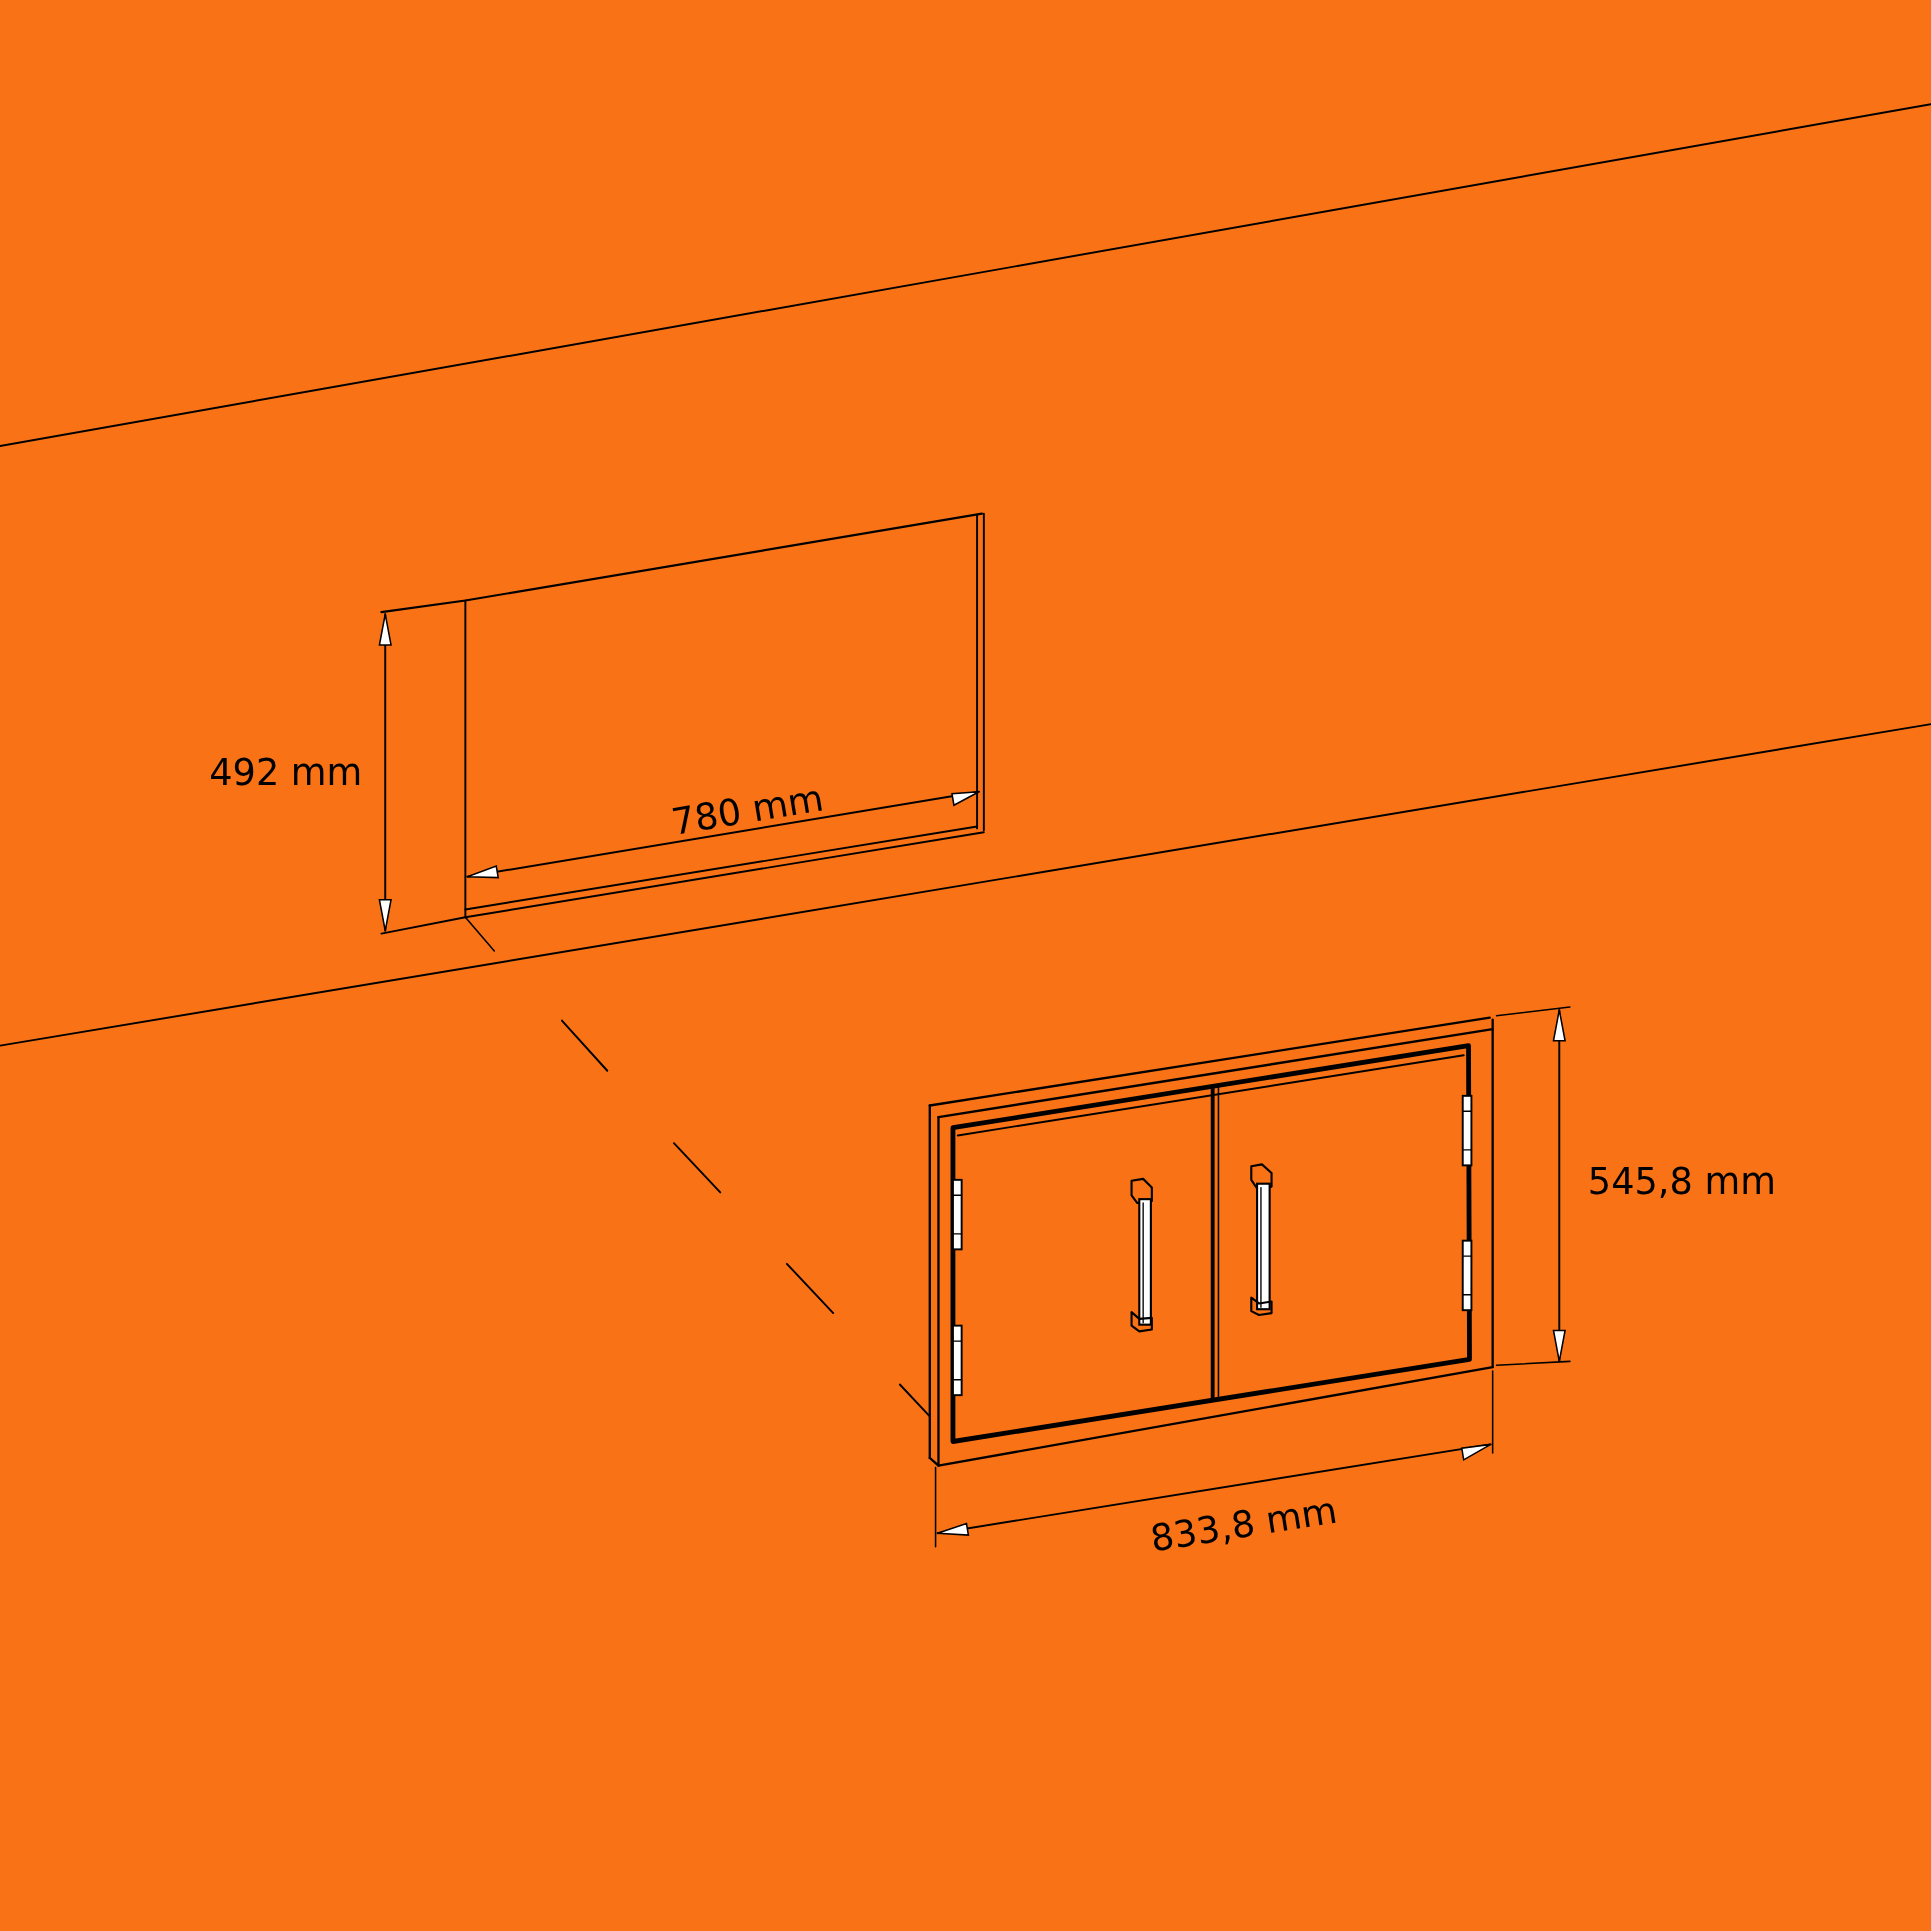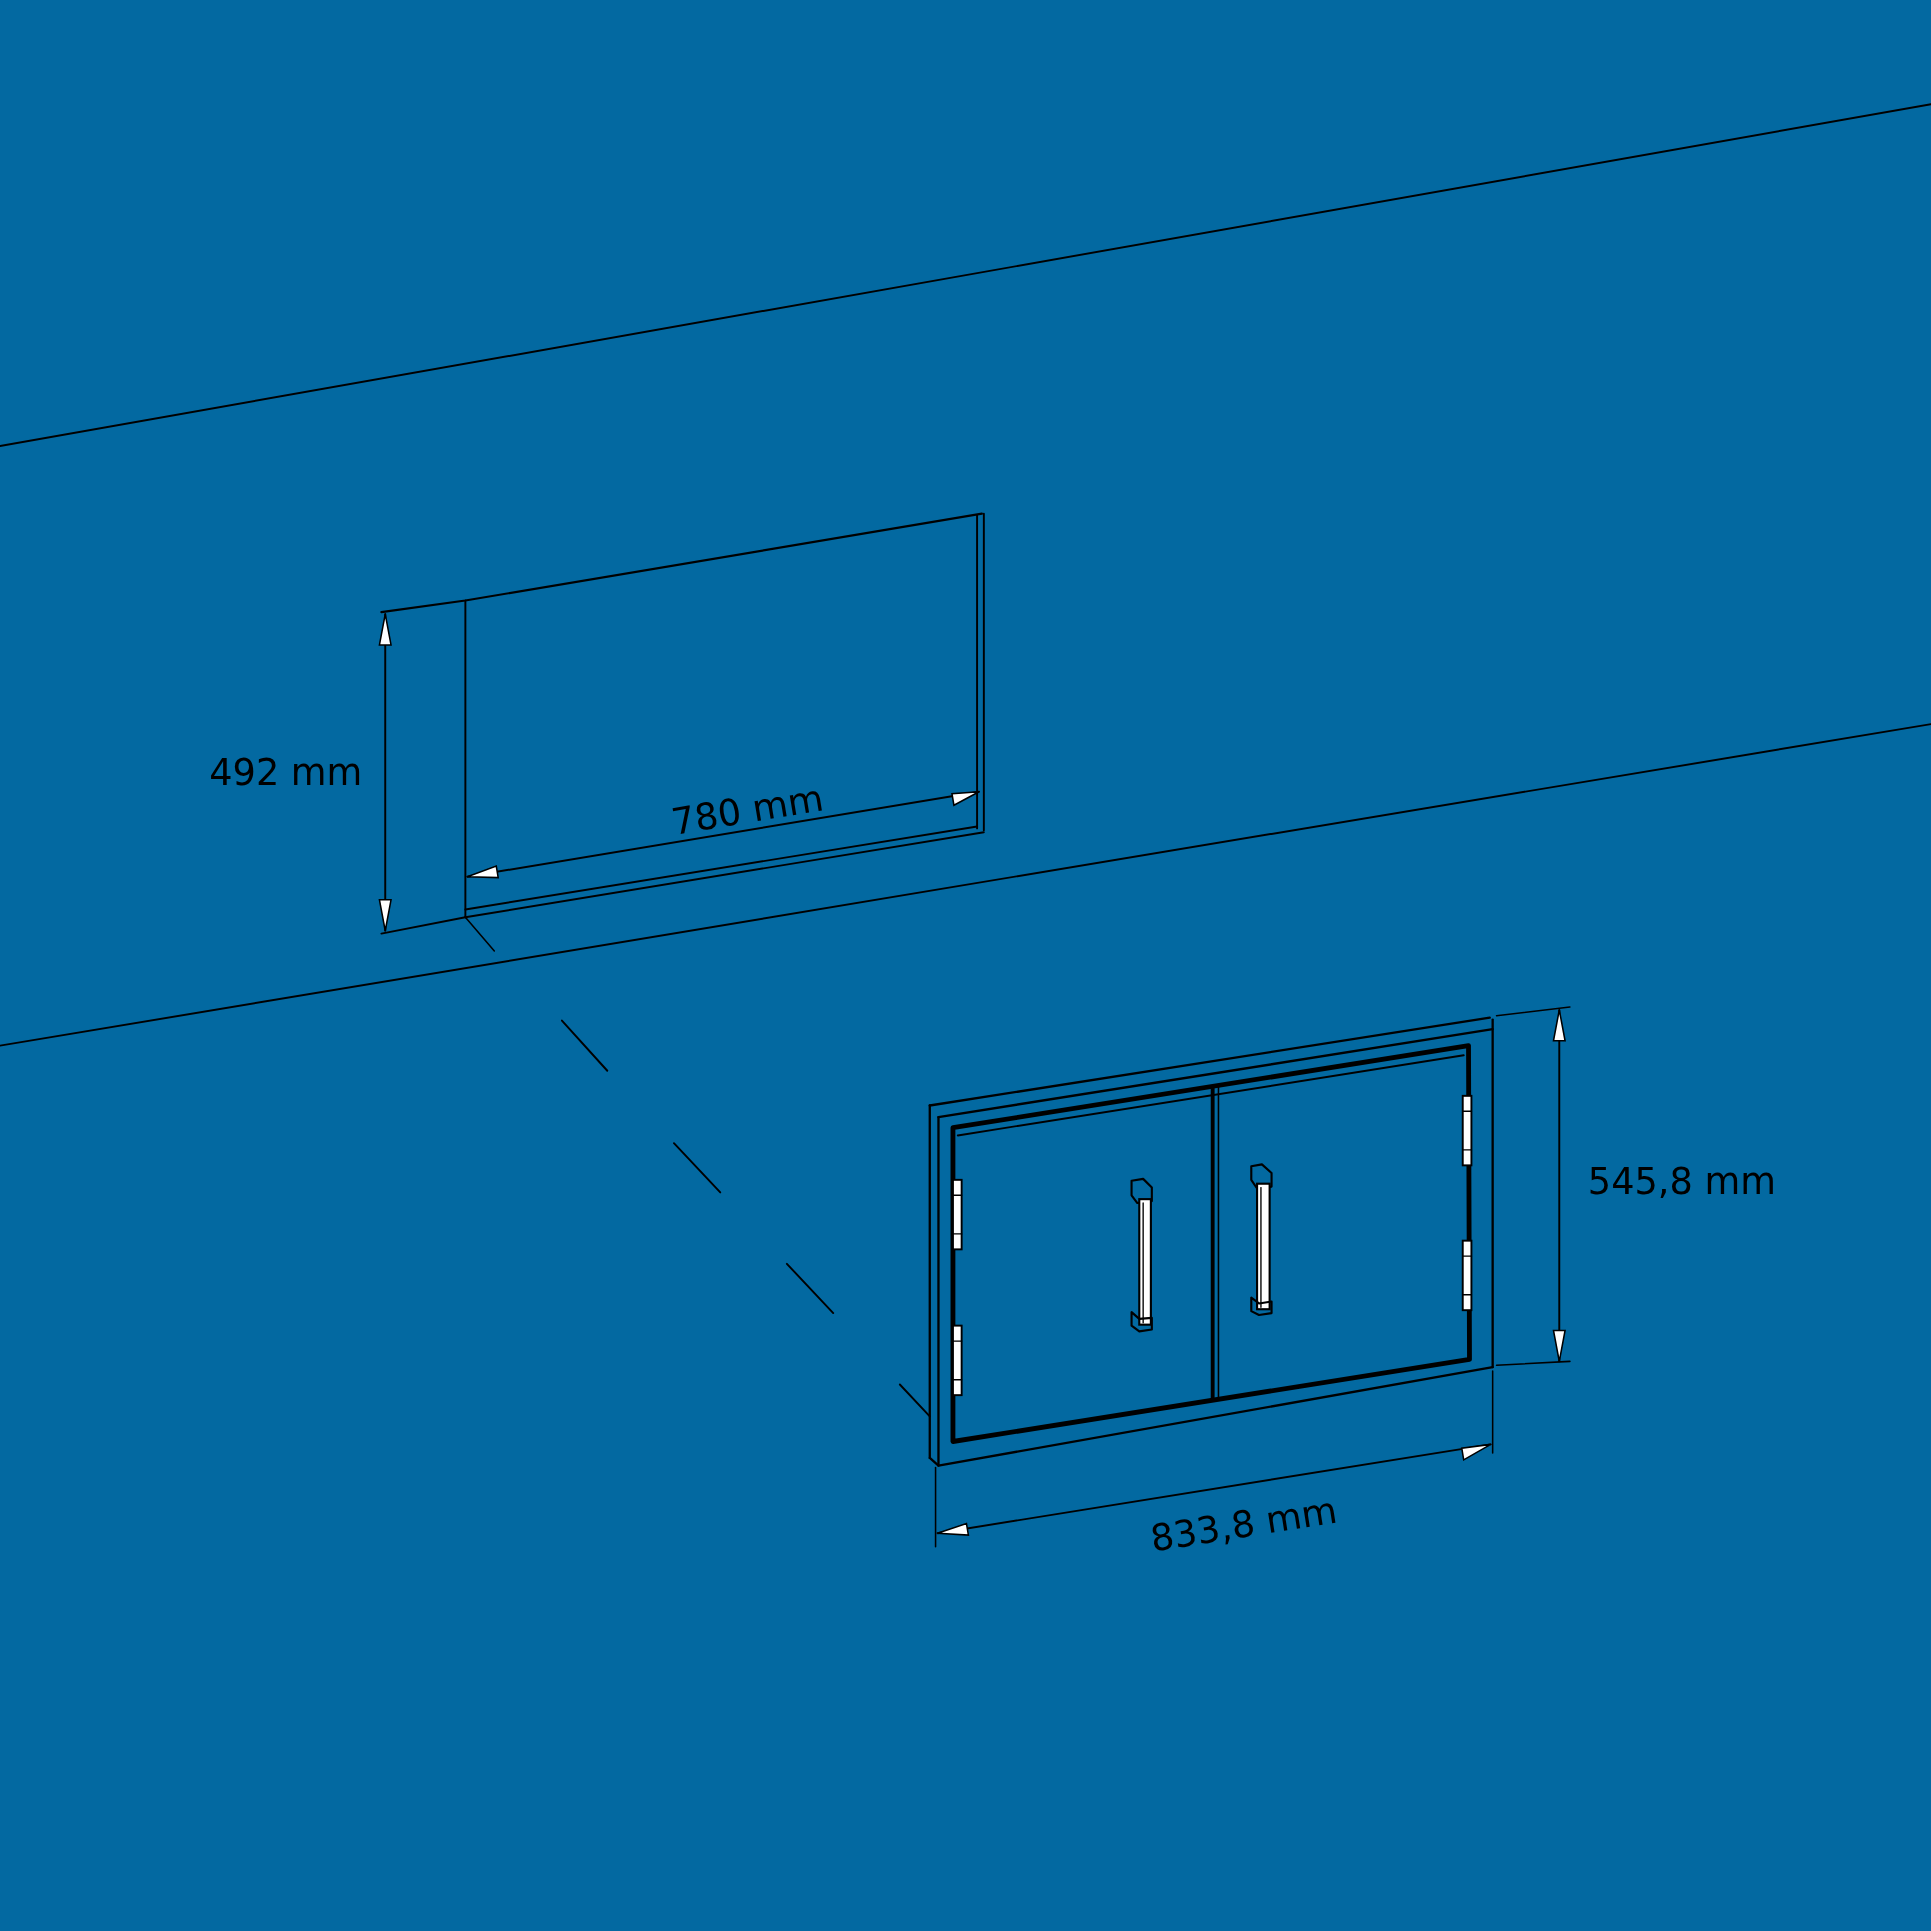--- a/index.html
+++ b/index.html
@@ -1,16 +1,16 @@
 <!DOCTYPE html>
 <html><head>
 <meta charset="utf-8">
 <style>
   html, body { margin:0; padding:0; background:#ffffff; }
-  #canvas { position:relative; width:1931px; height:1931px; background:#0369a1; overflow:hidden; }
+  #canvas { position:relative; width:1931px; height:1931px; background:#f97316; overflow:hidden; }
   svg { position:absolute; left:0; top:0; }
   .ln { stroke:#000; fill:none; stroke-linecap:round; stroke-linejoin:round; }
   .dim-label { font-family:"DejaVu Sans", sans-serif; font-size:38px; fill:#000; }
 </style>
 </head>
 <body>
 
 <div id="canvas">
 <svg width="1931" height="1931" viewBox="0 0 2000 2000" xmlns="http://www.w3.org/2000/svg">
 

